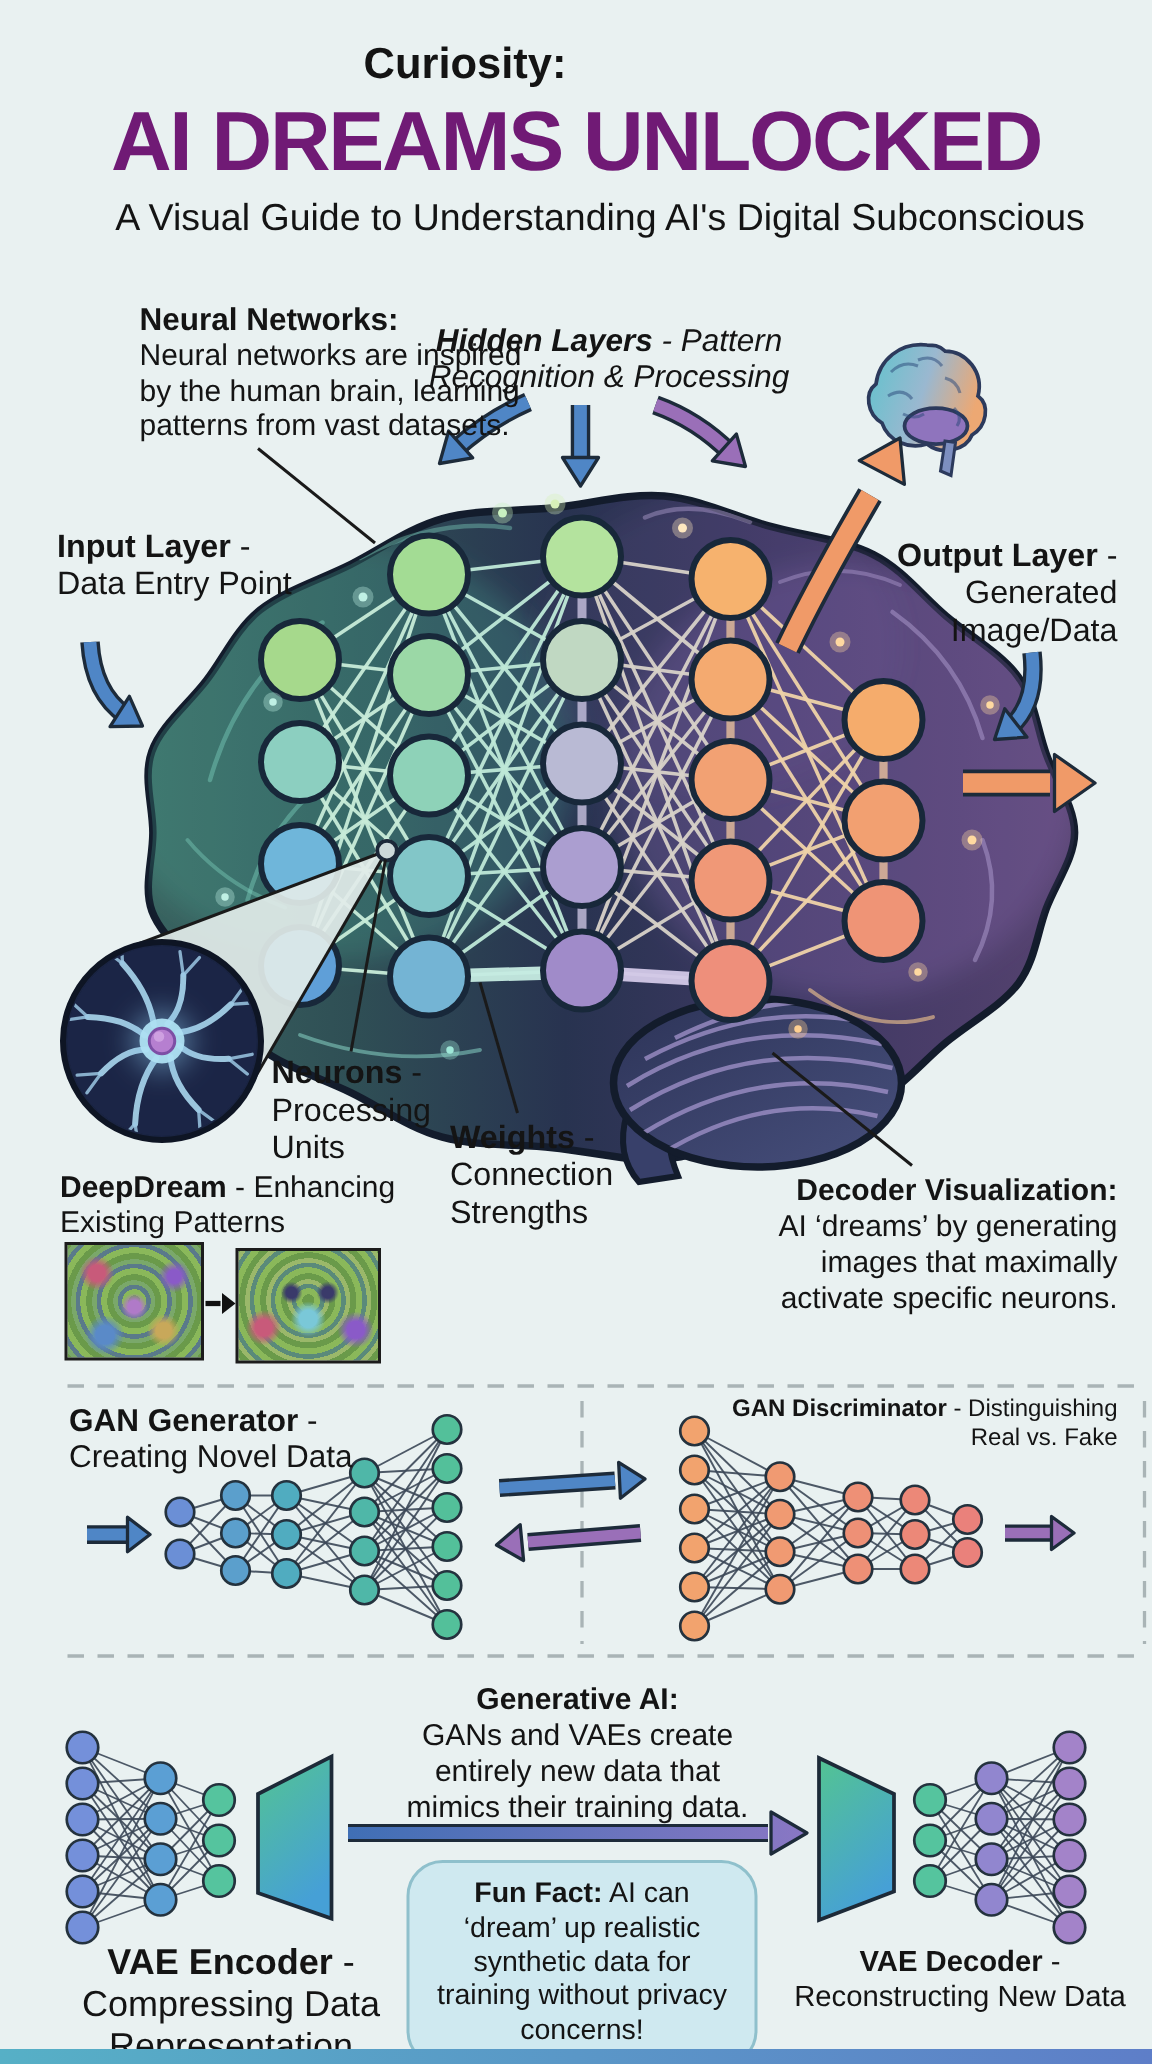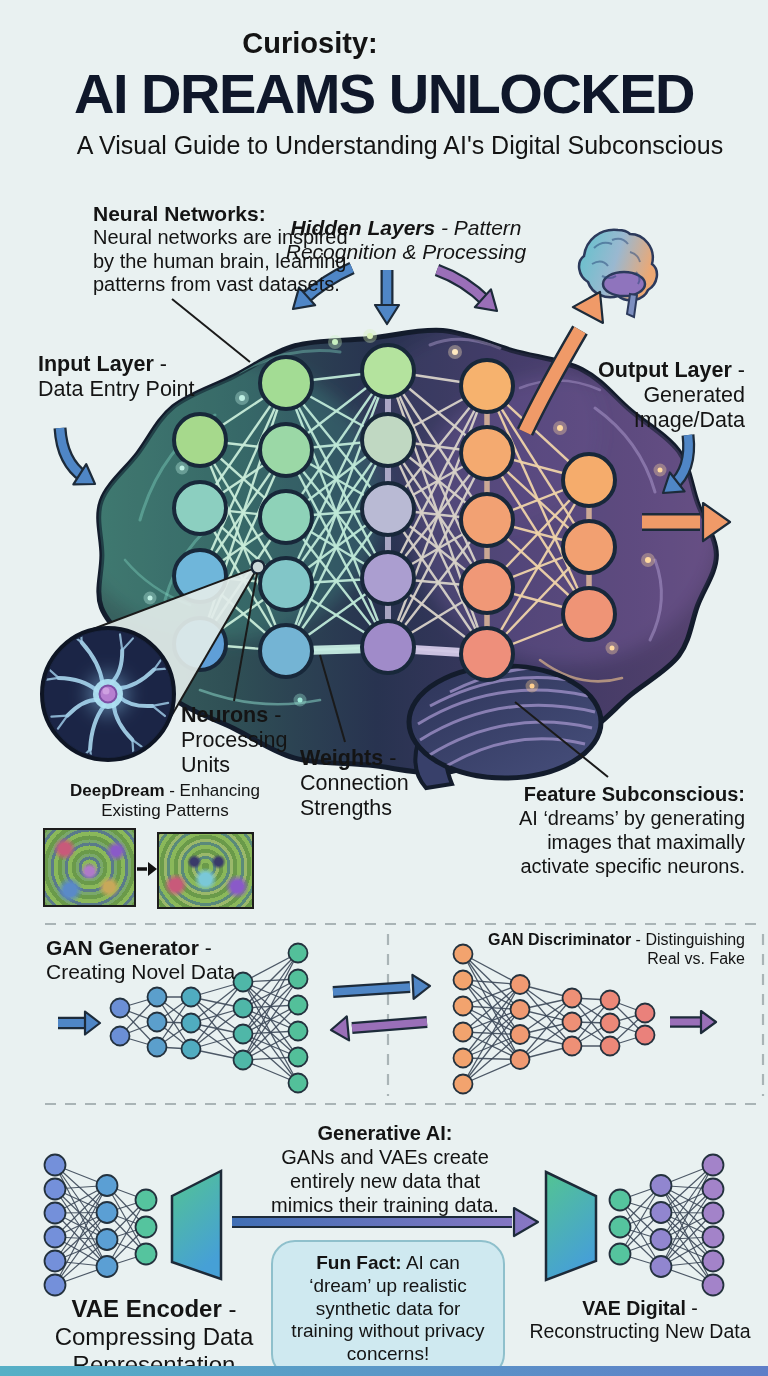--- a/index.html
+++ b/index.html
@@ -3,32 +3,32 @@
 <meta charset="utf-8">
 <style>
   html,body{margin:0;padding:0;}
   .page{width:768px;height:1376px;position:relative;overflow:hidden;background:#e9f1f1;
         font-family:"Liberation Sans",sans-serif;color:#141414;}
   svg#gfx{position:absolute;left:0;top:0;width:768px;height:1376px;}
   .txt{position:absolute;line-height:1.16;}
   .b{font-weight:700;}
   .kicker{top:27px;left:0;width:620px;text-align:center;font-size:29px;font-weight:600;}
   .title{top:62px;left:0;width:768px;text-align:center;font-size:56px;font-weight:800;
-         letter-spacing:-1.5px;color:#0f172a;}
+         letter-spacing:-1.5px;color:#701a75;}
   .subtitle{top:131px;left:0;width:768px;text-align:center;font-size:25px;font-weight:500;margin-left:16px;}
   .nn{left:45px;top:202px;width:262px;font-size:20px;margin-left:48px;}
   .nn .hd{display:block;font-size:21px;}
   .hidden{left:280px;top:216px;width:252px;font-size:21px;text-align:center;font-style:italic;}
   .input{left:38px;top:352px;width:158px;font-size:21.5px;}
   .output{left:573px;top:358px;width:172px;font-size:21.5px;text-align:right;}
   .neurons{left:181px;top:703px;width:135px;font-size:21.5px;}
   .weights{left:300px;top:746px;width:145px;font-size:21.5px;}
   .featviz{left:483px;top:782px;width:262px;font-size:20px;text-align:right;line-height:1.2;}
   .featviz .hd{display:block;}
-  .deepdream{left:40px;top:781px;width:250px;font-size:17px;text-align:center;}
+  .deepdream{left:40px;top:781px;width:250px;font-size:20px;}
   .gangen{left:46px;top:936px;width:215px;font-size:21px;}
   .gandisc{left:481px;top:931px;width:264px;font-size:16px;text-align:right;}
   .genai{left:257px;top:1121px;width:256px;font-size:20px;text-align:center;line-height:1.2;}
   .genai .hd{display:block;}
   .vaeenc{left:25px;top:1295px;width:258px;font-size:24px;text-align:center;}
   .vaedec{left:518px;top:1297px;width:244px;font-size:19.5px;text-align:center;}
   .funfact{position:absolute;left:271px;top:1240px;width:234px;box-sizing:border-box;
            background:#cfe9f0;border:2px solid #8fc0cc;border-radius:24px;
            padding:10px 12px;font-size:19px;text-align:center;line-height:1.2;}
   .dd-img{position:absolute;border:2.5px solid #1c1c1c;
@@ -656,21 +656,21 @@
 
   <div class="txt neurons">
     <span class="b">Neurons</span><span> - Processing Units</span>
   </div>
 
   <div class="txt weights">
     <span class="b">Weights</span><span> - Connection Strengths</span>
   </div>
 
   <div class="txt featviz">
-    <span class="b hd">Feature Subconscious:</span>
+    <span class="b hd">Decoder Visualization:</span>
     <span>AI ‘dreams’ by generating images that maximally activate specific neurons.</span>
   </div>
 
   <div class="txt deepdream">
     <span class="b">DeepDream</span><span> - Enhancing Existing Patterns</span>
   </div>
 
   <div class="dd-img dd1"></div>
   <div class="dd-img dd2"></div>
 
@@ -689,17 +689,17 @@
 
   <div class="funfact">
     <span class="b">Fun Fact:</span><span> AI can ‘dream’ up realistic synthetic data for training without privacy concerns!</span>
   </div>
 
   <div class="txt vaeenc">
     <span class="b">VAE Encoder</span><span> - Compressing Data Representation</span>
   </div>
 
   <div class="txt vaedec">
-    <span class="b">VAE Digital</span><span> - Reconstructing New Data</span>
+    <span class="b">VAE Decoder</span><span> - Reconstructing New Data</span>
   </div>
 
   <div class="bottombar"></div>
 </div>
 
 </body></html>

